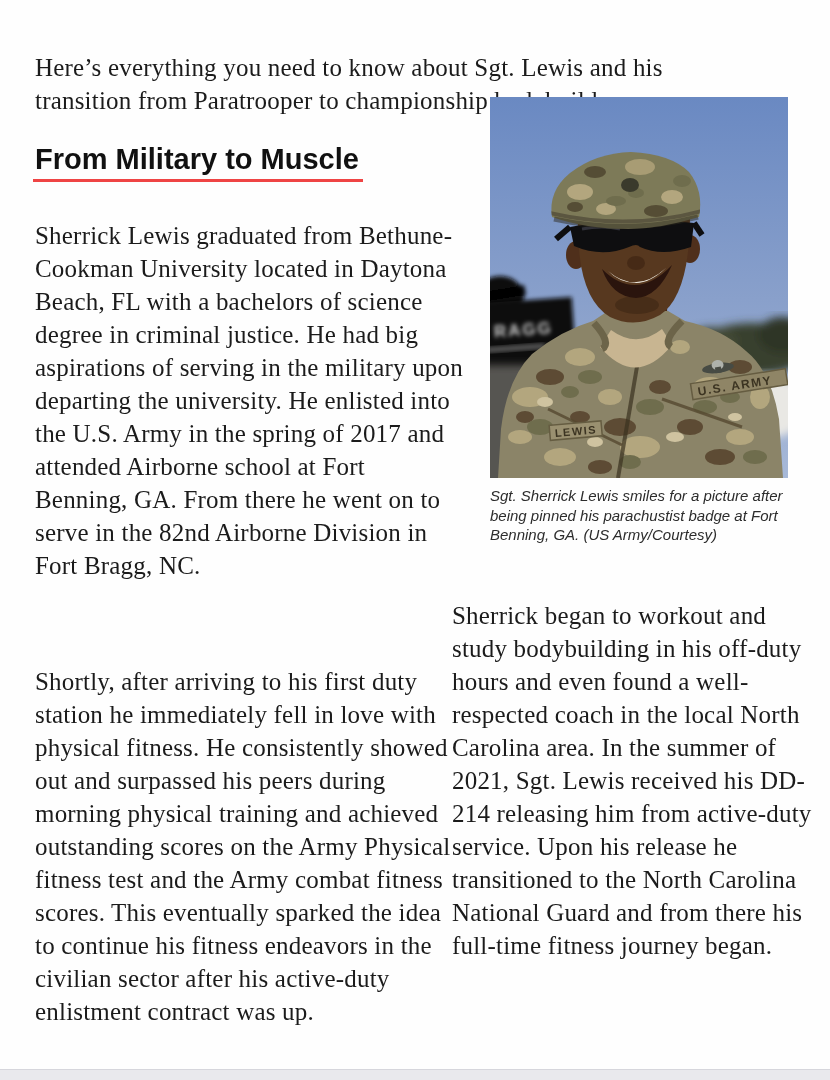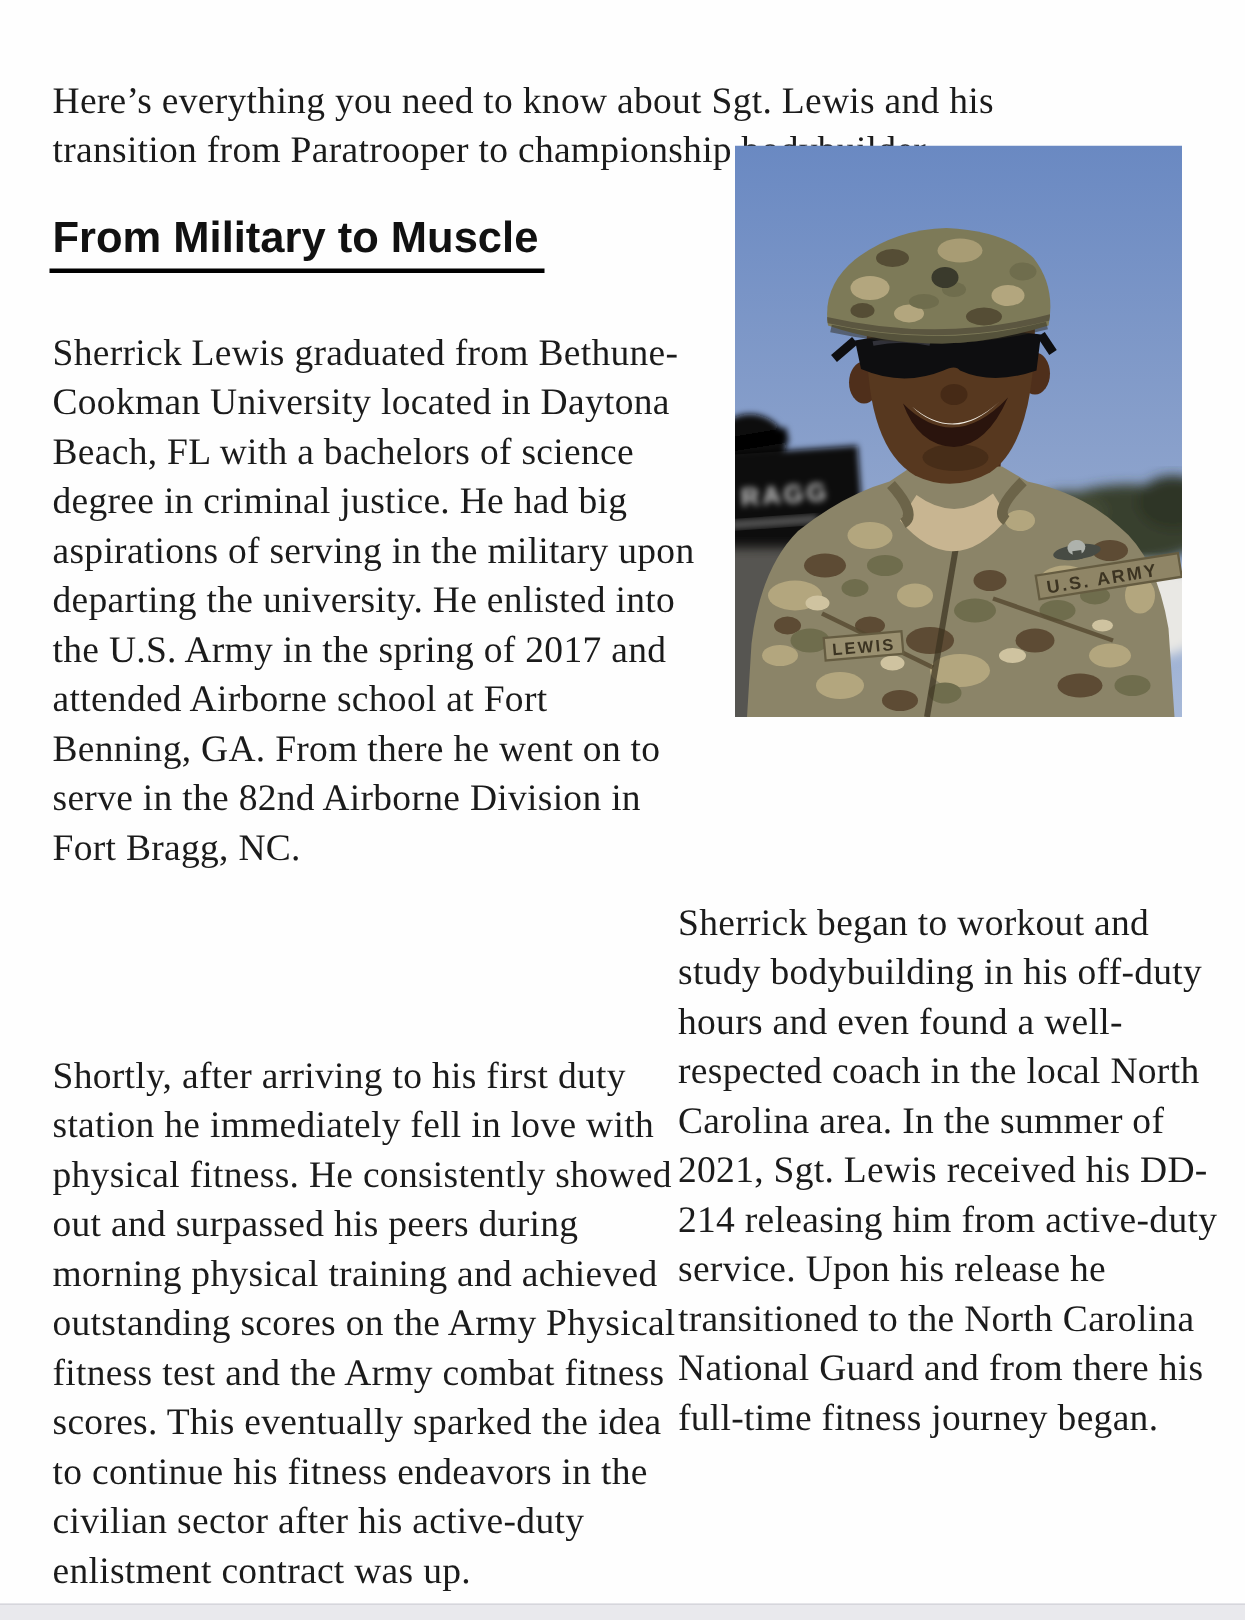--- a/index.html
+++ b/index.html
@@ -15,25 +15,25 @@
     position:absolute;
     font-size:25px;
     line-height:33px;
     letter-spacing:0.2px;
   }
   #intro{left:35px;top:26px;width:705px;}
   #heading{
     position:absolute;left:33px;top:124px;
     font-family:"Liberation Sans", sans-serif;
     font-weight:bold;font-size:29px;color:#111;
-    border-bottom:3px solid #000000;
+    border-bottom:3px solid #ef4444;
     padding:0 4px 3px 2px;
   }
   #left-para-1{left:35px;top:194px;width:428px;}
-  #left-para-2{left:35px;top:676px;width:428px;}
+  #left-para-2{left:35px;top:640px;width:428px;}
   #right-para-1{left:452px;top:574px;width:374px;}
   #photo-figure{
     position:absolute;left:490px;top:97px;width:298px;height:381px;
   }
   #photo-figure svg{display:block;}
   #photo-caption{
     position:absolute;left:490px;top:486px;width:320px;
     font-family:"Liberation Sans", sans-serif;
     font-style:italic;
     font-size:15px;line-height:19.5px;color:#2c2c2c;
@@ -206,18 +206,19 @@
         </g>
 
         <g transform="rotate(-5 64 338)">
           <rect x="60" y="328" width="52" height="15" fill="#9a9070" stroke="#655c41" stroke-width="1.5"></rect>
           <text x="65" y="340" font-family="Liberation Sans, sans-serif" font-size="11" font-weight="bold" fill="#3c3422" letter-spacing="1.5">LEWIS</text>
         </g>
       </g>
     </svg>
   </figure>
 
+  <figcaption id="photo-caption">Sgt. Sherrick Lewis smiles for a picture after being pinned his parachustist badge at Fort Benning, GA. (US Army/Courtesy)</figcaption>
 
   <p id="right-para-1" class="body-text">Sherrick began to workout and study bodybuilding in his off-duty hours and even found a well-respected coach in the local North Carolina area. In the summer of 2021, Sgt. Lewis received his DD-214 releasing him from active-duty service. Upon his release he transitioned to the North Carolina National Guard and from there his full-time fitness journey began.</p>
 
   <div id="bottom-bar"></div>
 
 </div>
 
 </body></html>

